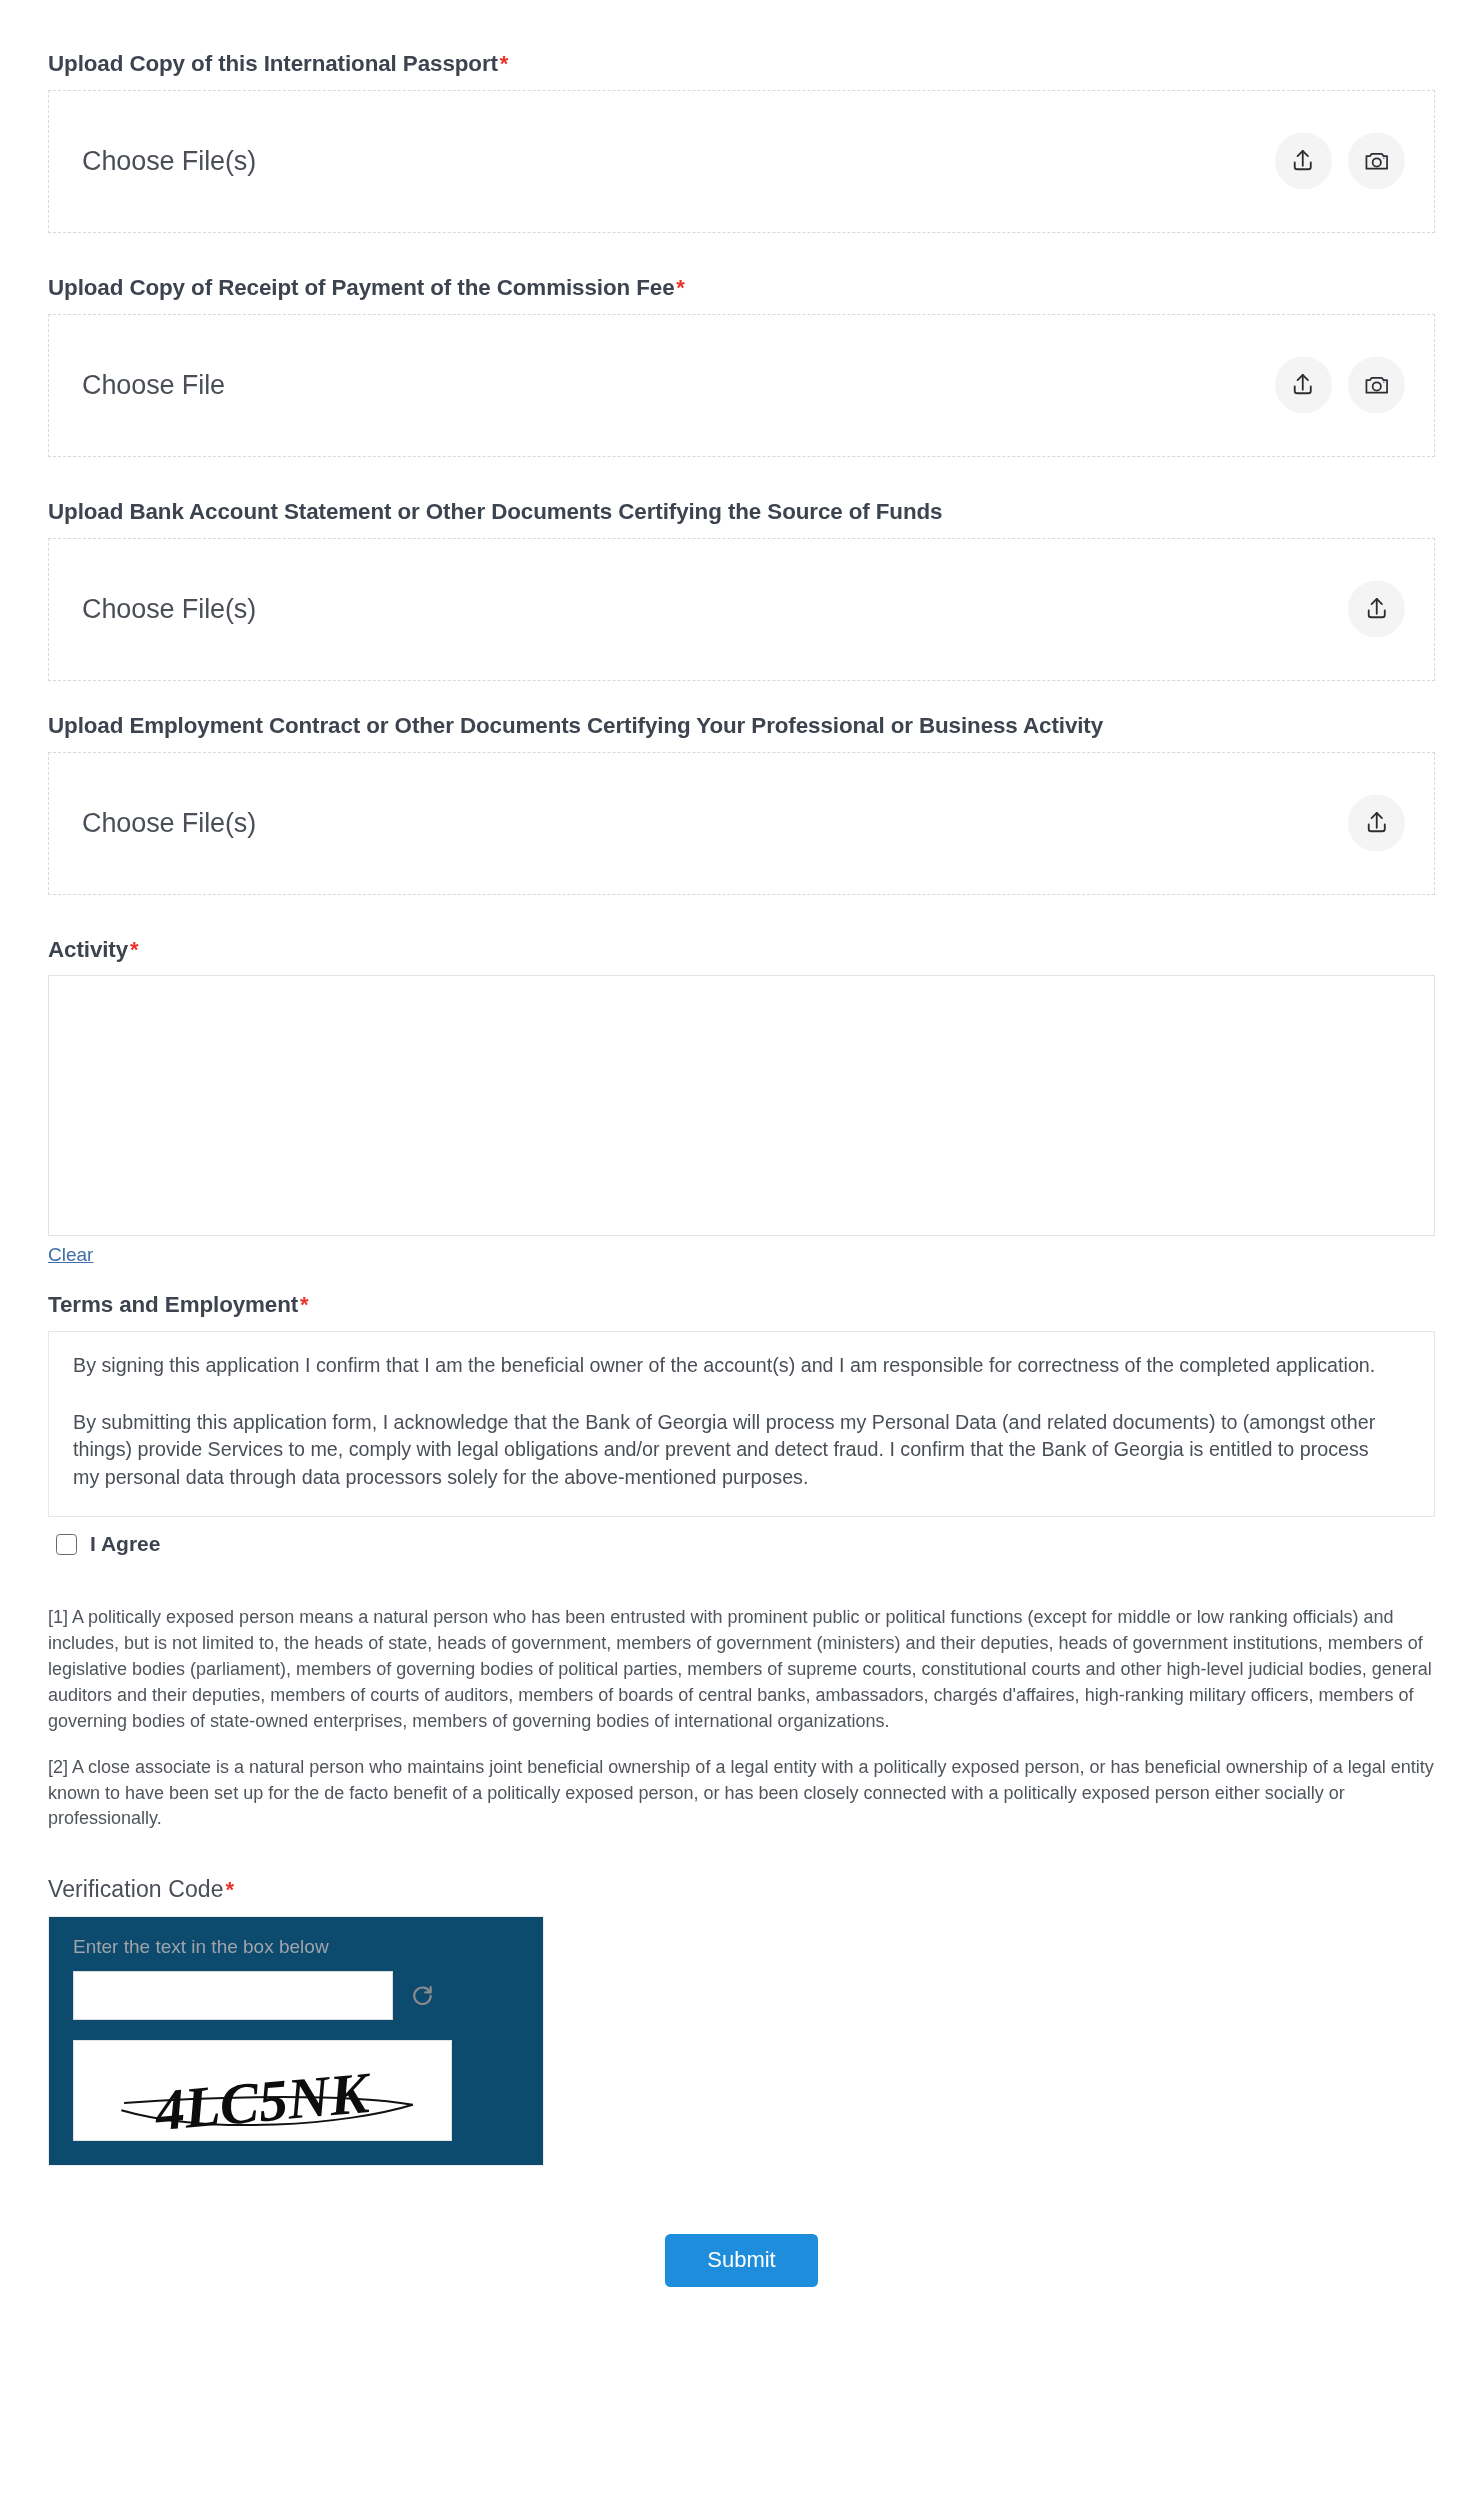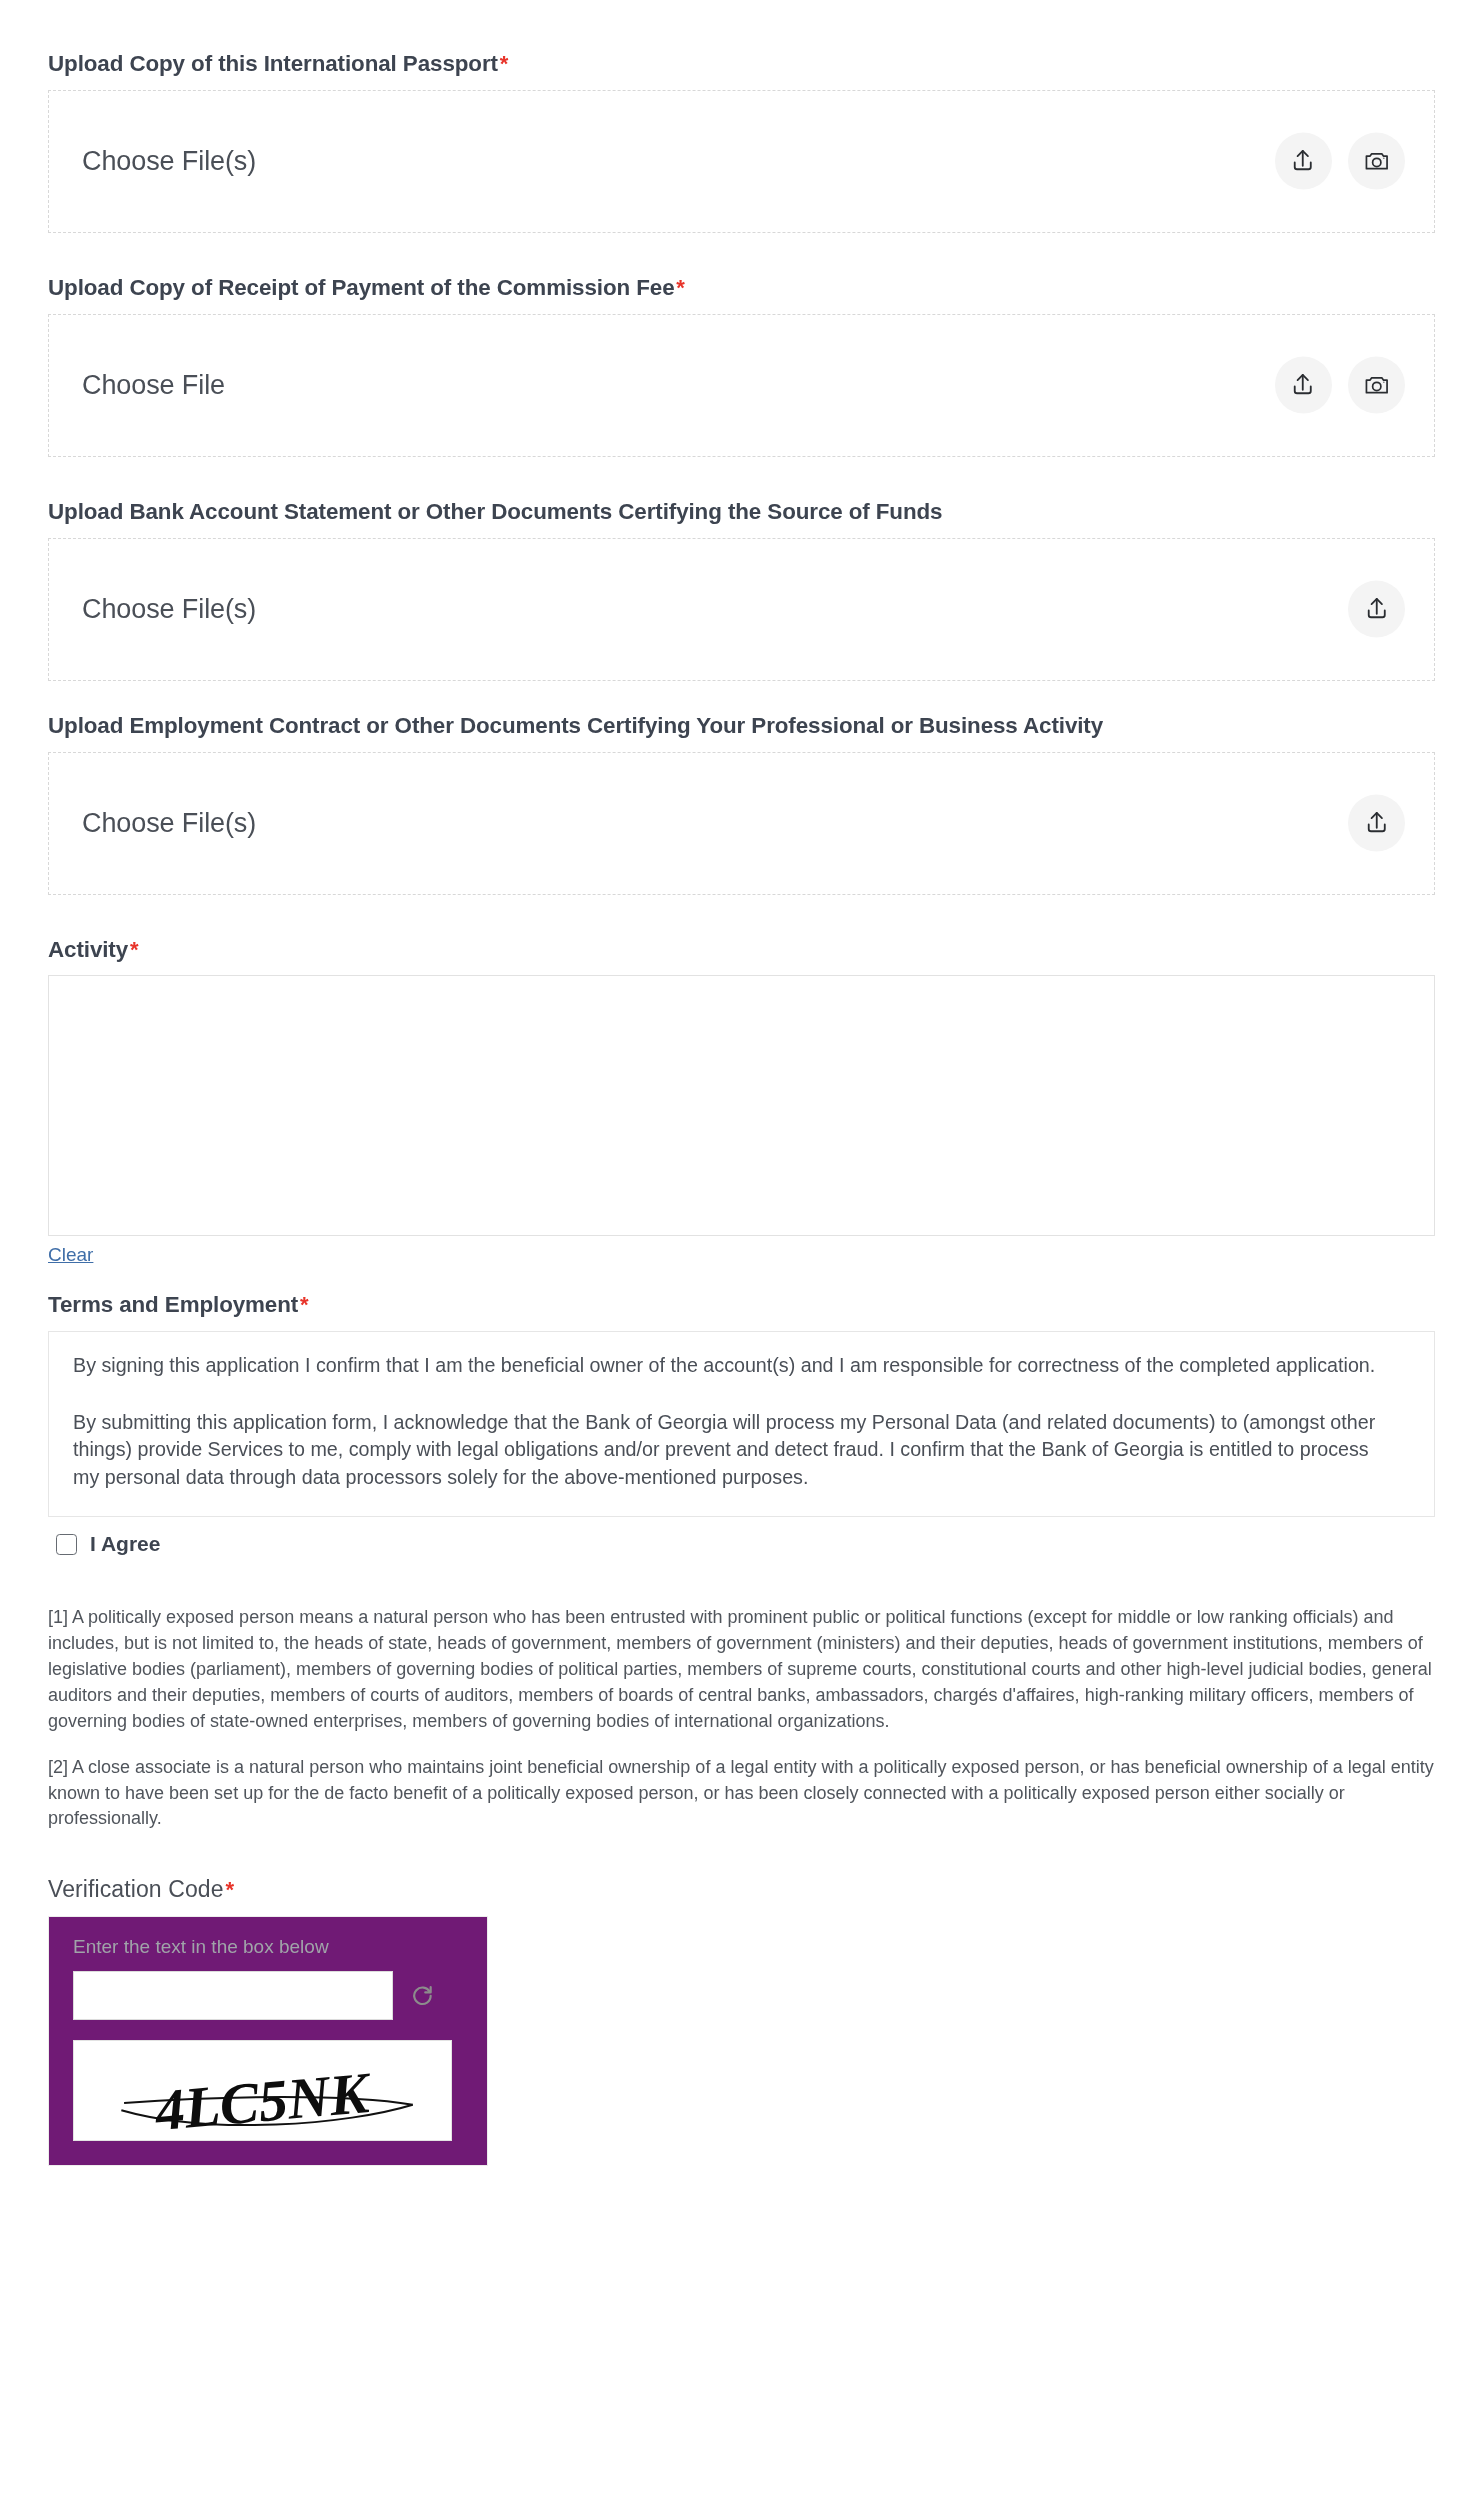--- a/index.html
+++ b/index.html
@@ -135,22 +135,22 @@
   .footnote + .footnote { margin-top: 20px; }
 
   
   .captcha-title {
     font-size: 23px;
     font-weight: normal;
     color: #4a4f57;
     letter-spacing: 0.1px;
   }
   .captcha-panel {
-    width: 440px;
-    background: #701a75;
+    width: 496px;
+    background: #0c4a6e;
     border: 0.9px solid #ededed;
     padding: 18.3px 24px 24px 24px;
   }
   .captcha-hint {
     font-size: 19px;
     color: #a0a4a9;
     margin-bottom: 13px;
   }
   .captcha-input-row {
     display: flex;
@@ -350,15 +350,18 @@
       <div class="captcha-image">
         <svg class="captcha-svg" viewBox="0 0 414 110" preserveAspectRatio="none">
           <path d="M52 76 C150 104, 300 92, 372 70" stroke="#111" stroke-width="2.2" fill="none"></path>
           <path d="M55 68 C170 60, 300 58, 372 70" stroke="#111" stroke-width="2.2" fill="none"></path>
           <text id="captcha-code-text" x="207" y="88" text-anchor="middle" font-family="Liberation Serif, serif" font-size="64" font-style="italic" font-weight="bold" fill="#0d0d0d" transform="rotate(-5 207 74)">4LC5NK</text>
         </svg>
       </div>
     </div>
   </div>
 
+  <div class="submit-wrap">
+    <button class="submit-btn">Submit</button>
+  </div>
 
 </div>
 
 
 </body></html>

